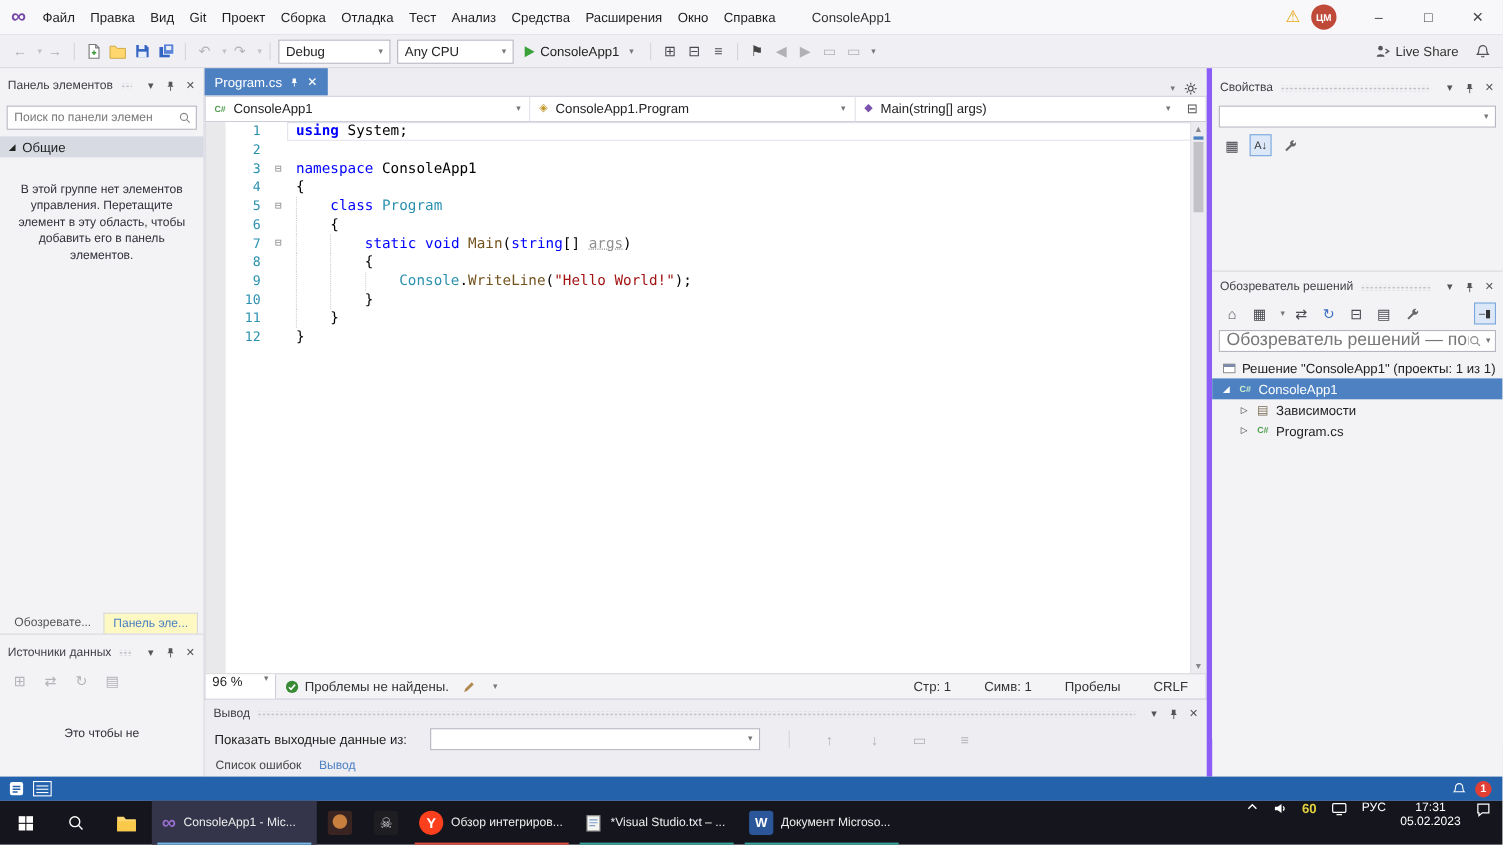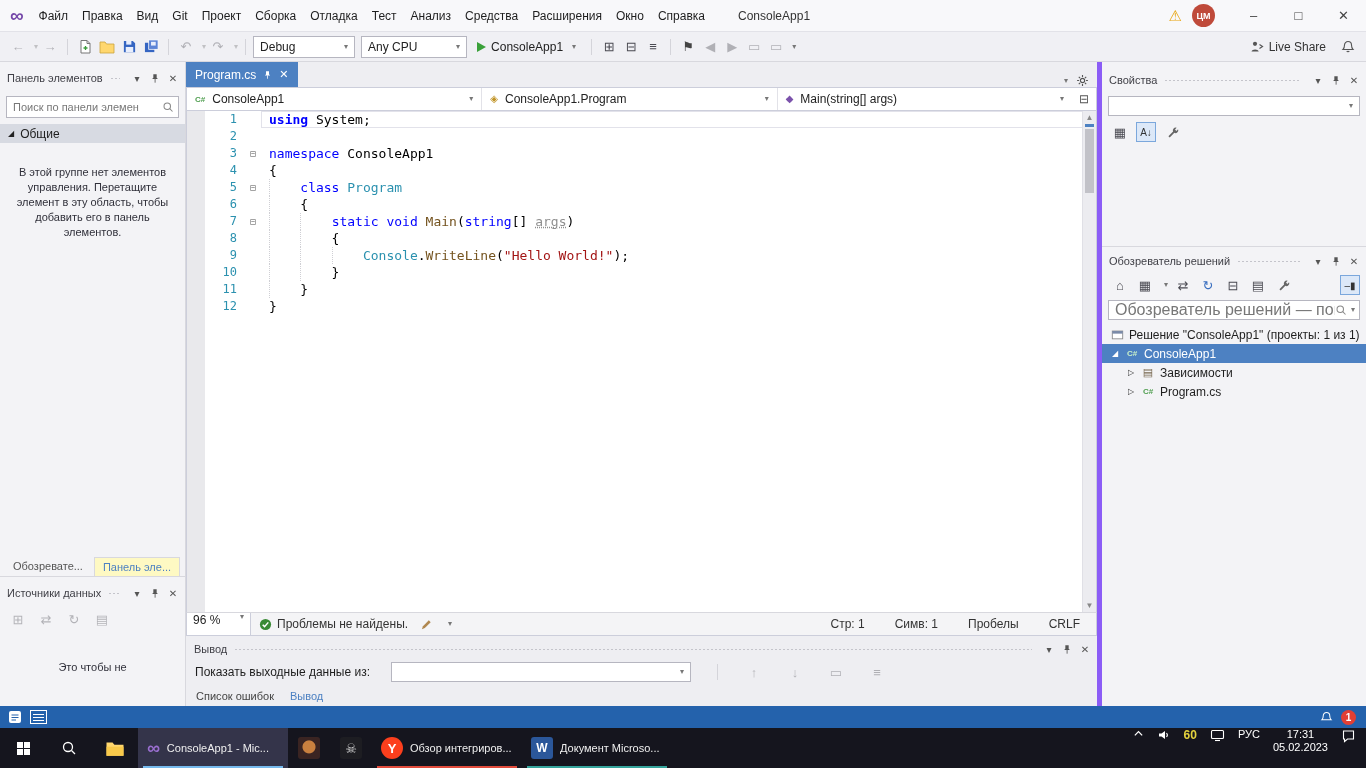--- a/index.html
+++ b/index.html
@@ -602,20 +602,27 @@
       <span class="g1"></span>
     </div>
   <div class="tb-btn" style="width:42px">
       <span class="g2">☠</span>
     </div>
   <div class="tb-app u-red">
     <span class="ya">Y</span>
     <span class="tb-label">Обзор интегриров...</span>
   </div>
   <div class="tb-app u-teal">
+    <svg width="17" height="17" viewBox="0 0 15 16">
+        <rect x="2" y="1.5" width="11" height="13" fill="#f4f4f0" stroke="#999"></rect>
+        <path d="M4 5h7M4 7.5h7M4 10h5" stroke="#7c9ecf" stroke-width="1"></path>
+      </svg>
+    <span class="tb-label">*Visual Studio.txt – ...</span>
+  </div>
+  <div class="tb-app u-teal">
     <span class="word">W</span>
     <span class="tb-label">Документ Microso...</span>
   </div>
   <div class="tray">
     <span>
         <svg width="11" height="11" viewBox="0 0 12 12">
           <path d="M2 8l4-4 4 4" stroke="#fff" fill="none" stroke-width="1.4"></path>
         </svg>
       </span>
     <span>

